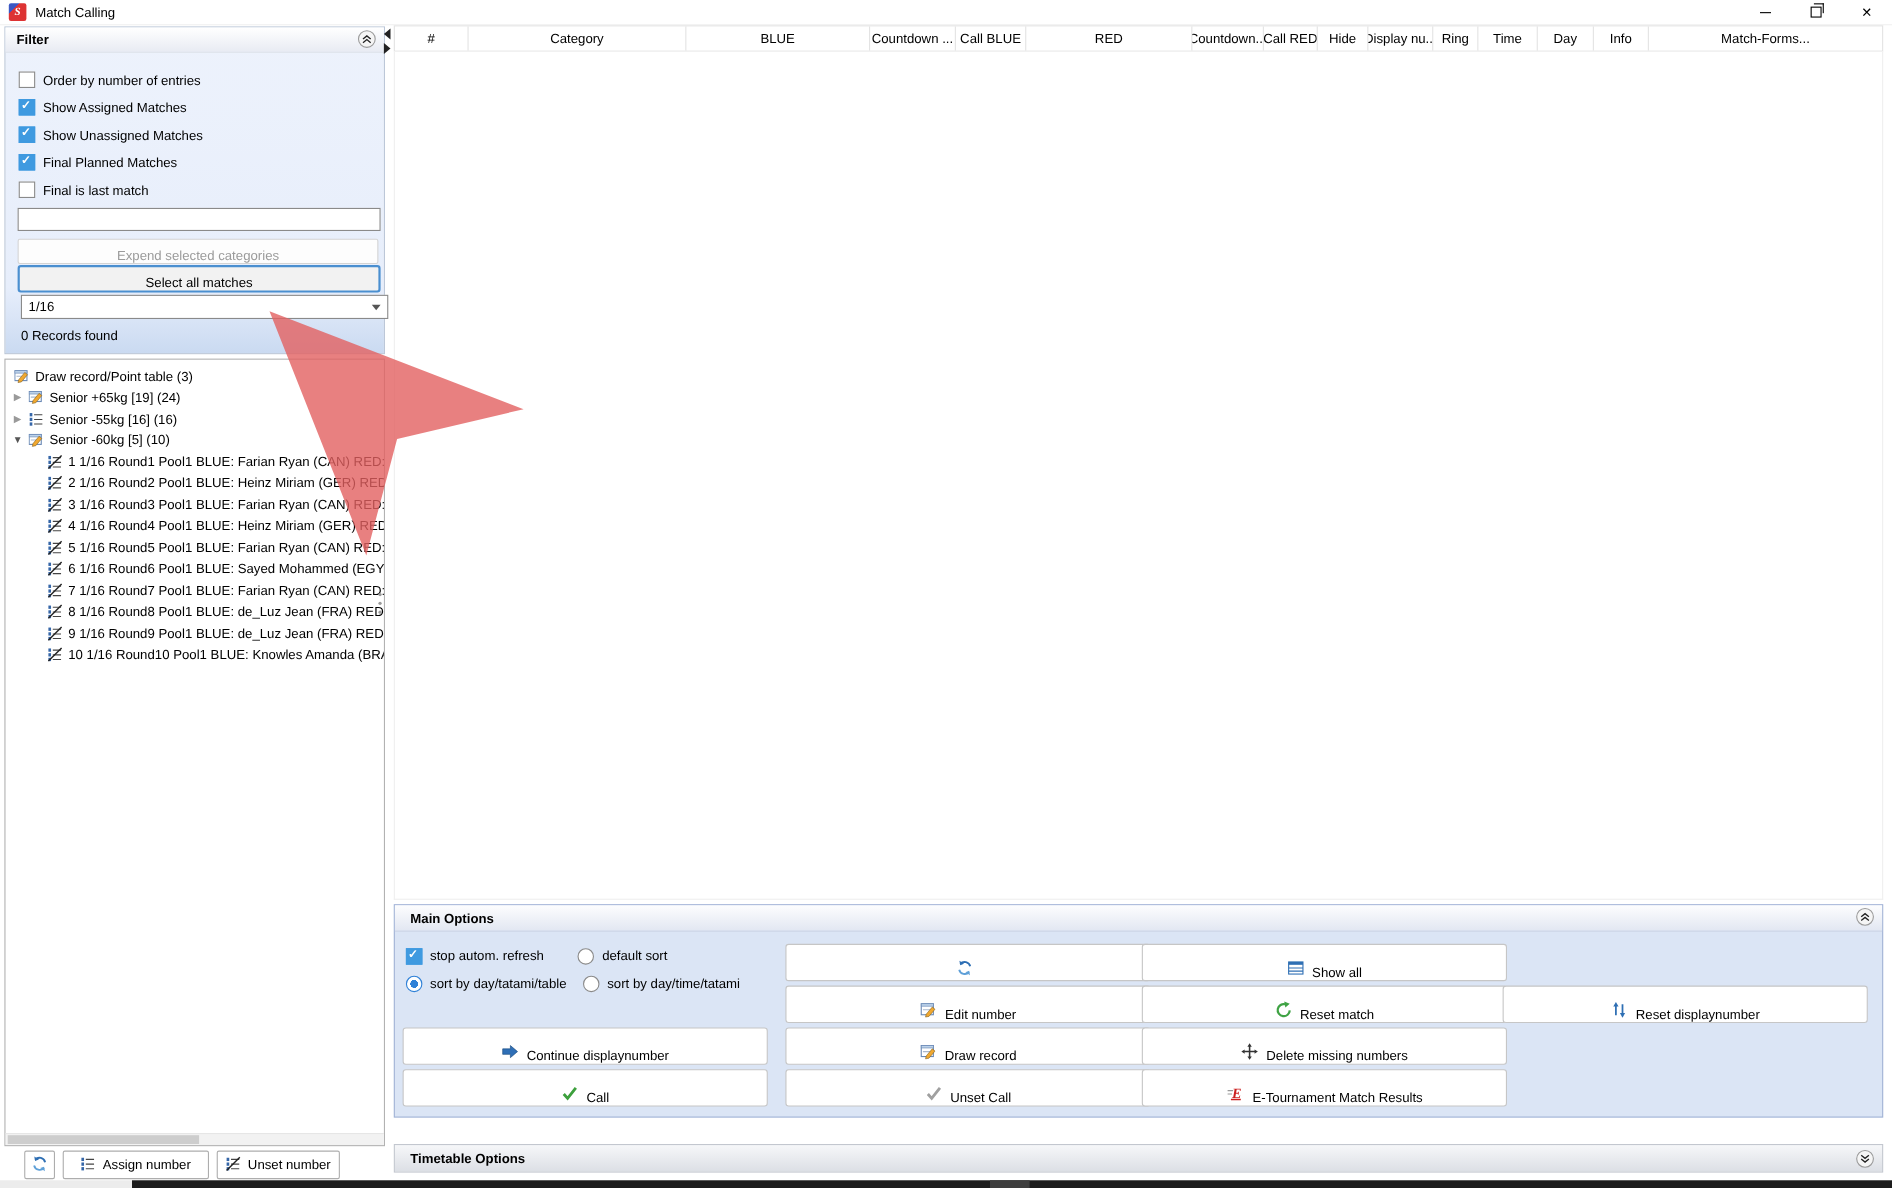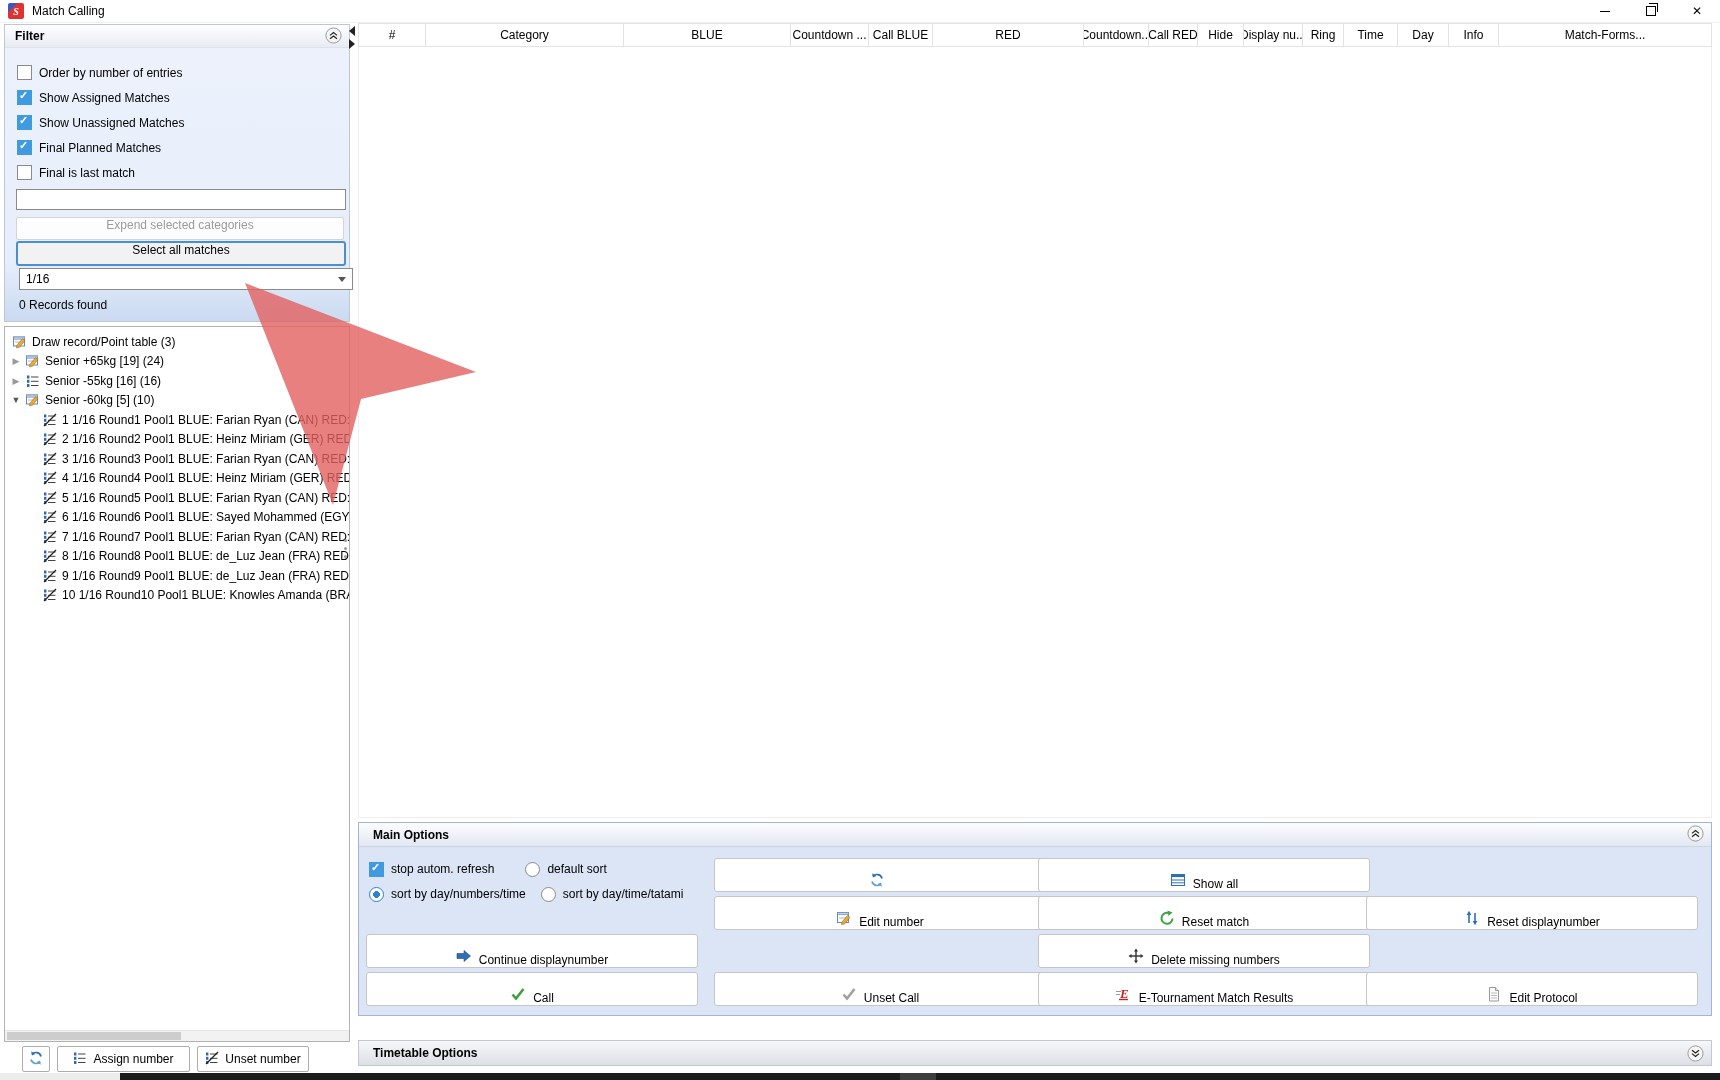--- a/index.html
+++ b/index.html
@@ -26,21 +26,21 @@
   .f-rows{padding-top:12px}
   .f-row{display:flex;align-items:center;height:25px;padding-left:12px;gap:7px;white-space:nowrap}
   .cb{width:13px;height:13px;border:1px solid #8a8a8a;background:#fff;flex:0 0 auto;position:relative}
   .cb.checked{background:#3f9ae0;border-color:#3f9ae0}
   .cb.checked::after{content:"✓";position:absolute;left:1px;top:-2px;color:#fff;font-size:11px;font-weight:bold}
   .rb{width:13px;height:13px;border:1px solid #8a8a8a;border-radius:50%;background:#fff;flex:0 0 auto}
   .rb.selected{border-color:#2f81d7;background:radial-gradient(circle,#2f81d7 0 3.5px,#fff 3.6px)}
   .search-input{position:absolute;left:11px;top:164px;width:320px;height:19px;border:1px solid #8a8a8a;
     font-family:"Liberation Sans",sans-serif;font-size:12px;padding:0 4px;background:#fff}
   .fbtn{position:absolute;left:11px;width:326px;height:21px;background:#fdfdfd;border:1px solid #d4d4d4;
-    border-radius:2px;display:flex;align-items:flex-start;justify-content:center}
+    border-radius:2px;display:flex;align-items:flex-end;justify-content:center}
   .fbtn.disabled{color:#9b9b9b}
   .fbtn.focused{border:2px solid #4a8fd0;border-radius:3px;background:#f2f2f2}
   .combo{position:absolute;left:14px;top:243px;width:320px;height:20px;border:1px solid #8a8a8a;background:#fff;
     display:flex;align-items:center;padding:0 6px;justify-content:space-between}
   .combo-arrow{width:0;height:0;border-left:4px solid transparent;border-right:4px solid transparent;border-top:5px solid #555}
   .records{position:absolute;left:14px;top:273px}
   
   .tree-panel{left:4px;top:326px;width:344px;height:714px;border:1px solid #b2b2b2;background:#fff;overflow:hidden}
   .tree{padding-top:5px}
   .trow{height:19.5px;display:flex;align-items:center;white-space:nowrap;overflow:hidden;gap:5px}
@@ -426,21 +426,21 @@
 
   <div class="cluster">
     <div class="cl-row">
       <span class="cb checked"></span>
       <span>stop autom. refresh</span>
       <span class="rb" style="margin-left:24px"></span>
       <span>default sort</span>
     </div>
     <div class="cl-row">
       <span class="rb selected"></span>
-      <span>sort by day/numbers/time</span>
+      <span>sort by day/tatami/table</span>
       <span class="rb" style="margin-left:8px"></span>
       <span>sort by day/time/tatami</span>
     </div>
   </div>
 
   <div class="mo-btn c2 r1">
     <span><svg width="16" height="16" viewBox="0 0 16 16">
           <path d="M13 6.5A5.3 5.3 0 0 0 4 4.2" stroke="#2e6fb4" stroke-width="1.7" fill="none"></path>
           <polygon points="3.2,1.3 3.9,5.4 7.4,4.1" fill="#2e6fb4"></polygon>
           <path d="M3 9.5A5.3 5.3 0 0 0 12 11.8" stroke="#5fa0d8" stroke-width="1.7" fill="none"></path>
@@ -482,20 +482,29 @@
           <polygon points="11,15.2 8.6,11 13.4,11" fill="#2e6fb4"></polygon>
         </svg></span>
     <span>Reset displaynumber</span>
   </div>
 
   <div class="mo-btn c1 r3">
     <span><svg width="16" height="16" viewBox="0 0 16 16">
           <polygon points="1,5.5 8,5.5 8,2.5 14.5,8 8,13.5 8,10.5 1,10.5" fill="#2f6fb6" stroke="#1d4e80" stroke-width="0.6"></polygon>
         </svg></span>
     <span>Continue displaynumber</span>
+  </div>
+  <div class="mo-btn c2 r3">
+    <span><svg width="16" height="16" viewBox="0 0 16 16">
+          <rect x="1.5" y="2.5" width="11" height="10" fill="#fff" stroke="#6a89b5"></rect>
+          <rect x="1.5" y="2.5" width="11" height="2.2" fill="#bcd2ea" stroke="#6a89b5" stroke-width="0.6"></rect>
+          <line x1="3" y1="8" x2="11" y2="8" stroke="#aab8cc"></line>
+          <polygon points="6,12 11.5,5.5 14,7.5 8.5,14 5.4,14.6" fill="#f0a830" stroke="#7a5a1a" stroke-width="0.5"></polygon>
+        </svg></span>
+    <span>Draw record</span>
   </div>
   <div class="mo-btn c3 r3">
     <span><svg width="16" height="16" viewBox="0 0 16 16">
           <line x1="8" y1="3" x2="8" y2="13" stroke="#333" stroke-width="1.4"></line>
           <line x1="3" y1="8" x2="13" y2="8" stroke="#333" stroke-width="1.4"></line>
           <polygon points="8,0.5 6,3.5 10,3.5" fill="#333"></polygon>
           <polygon points="8,15.5 6,12.5 10,12.5" fill="#333"></polygon>
           <polygon points="0.5,8 3.5,6 3.5,10" fill="#333"></polygon>
           <polygon points="15.5,8 12.5,6 12.5,10" fill="#333"></polygon>
         </svg></span>
@@ -515,30 +524,20 @@
     <span>Unset Call</span>
   </div>
   <div class="mo-btn c3 r4">
     <span><svg width="17" height="16" viewBox="0 0 17 16">
           <line x1="1" y1="5.5" x2="6" y2="5.5" stroke="#999"></line>
           <line x1="1" y1="8.5" x2="5" y2="8.5" stroke="#999"></line>
           <text x="5" y="12" class="etxt">E</text>
           <line x1="4" y1="13.5" x2="13" y2="13.5" stroke="#cc1f1f" stroke-width="1.4"></line>
         </svg></span>
     <span>E-Tournament Match Results</span>
-  </div>
-  <div class="mo-btn c4 r4">
-    <span><svg width="16" height="16" viewBox="0 0 16 16">
-          <path d="M3.5 1.5h6l3 3v10.5h-9z" fill="#fbfbfb" stroke="#9a9a9a"></path>
-          <path d="M9.5 1.5v3h3" fill="#e8e8e8" stroke="#9a9a9a"></path>
-          <line x1="5" y1="7" x2="11" y2="7" stroke="#bdbdbd"></line>
-          <line x1="5" y1="9.5" x2="11" y2="9.5" stroke="#bdbdbd"></line>
-          <line x1="5" y1="12" x2="11" y2="12" stroke="#bdbdbd"></line>
-        </svg></span>
-    <span>Edit Protocol</span>
   </div>
 </div>
 
 <div class="timetable">
   <span>Timetable Options</span>
   <span class="hdr-chevron" style="top:4px">
     <svg width="17" height="17" viewBox="0 0 17 17">
         <circle cx="8.5" cy="8.5" r="7.6" fill="#f5f5f5" stroke="#9a9a9a"></circle>
         <path d="M5 5.2 8.5 8 12 5.2 M5 8.6 8.5 11.4 12 8.6" stroke="#222" fill="none" stroke-width="1.2"></path>
       </svg>

